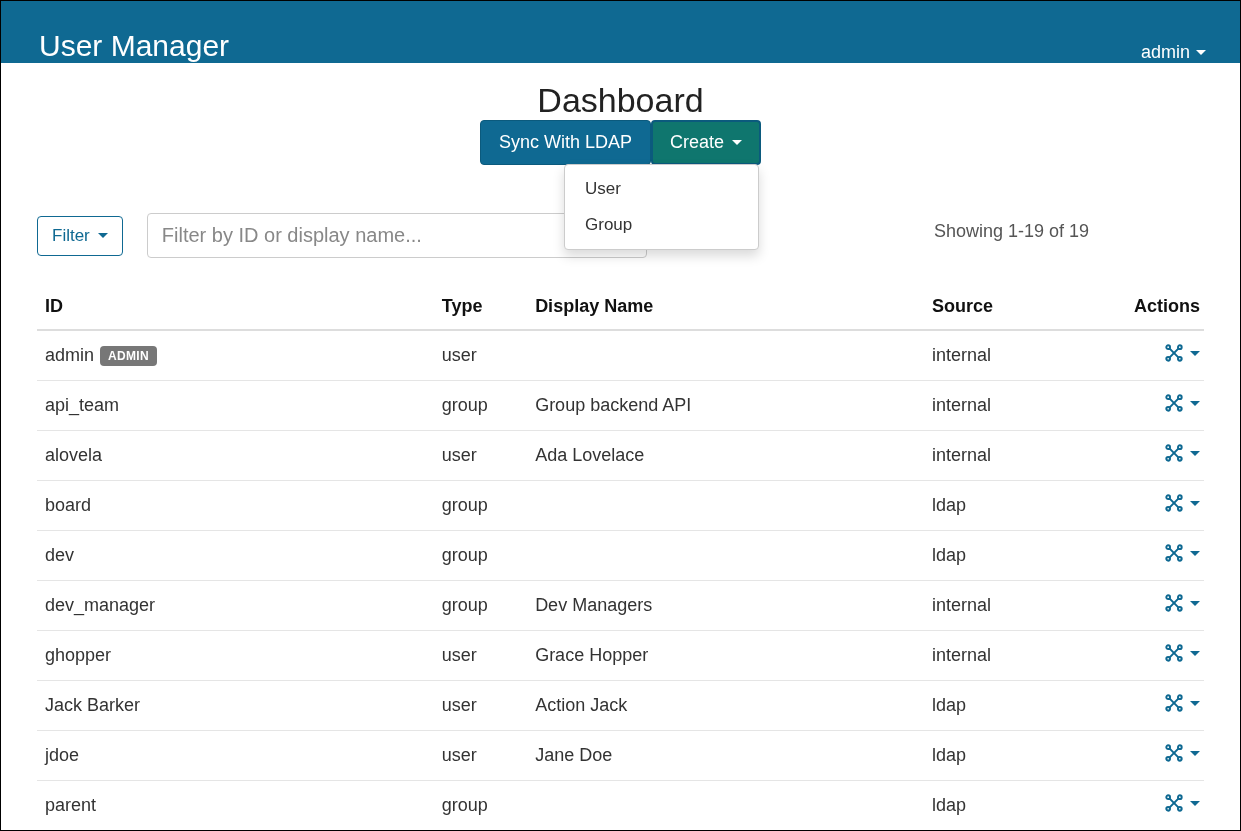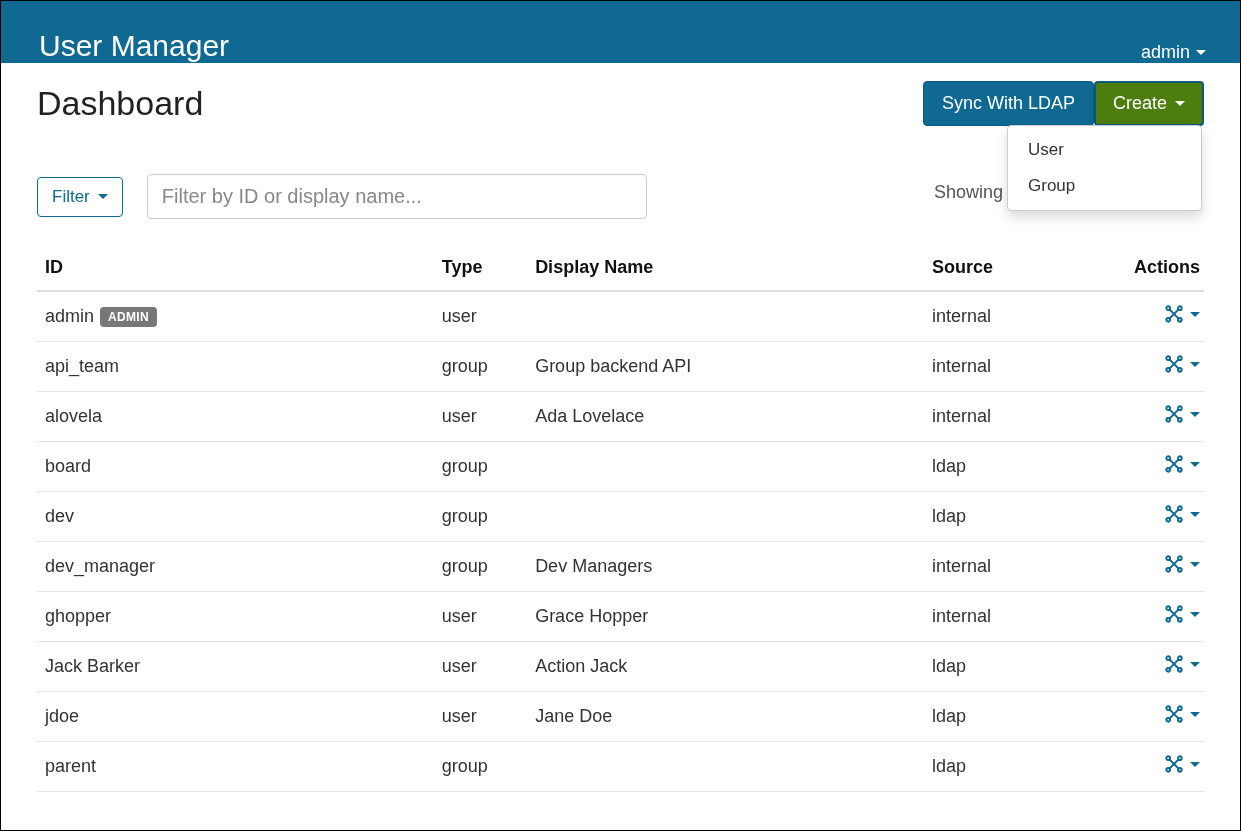--- a/index.html
+++ b/index.html
@@ -49,20 +49,21 @@
     display: inline-block;
   }
   .content {
     padding: 18px 36px 0 36px;
   }
   .header-row {
     display: flex;
     align-items: center;
     justify-content: space-between;
     margin-bottom: 48px;
+    flex-direction: column;
   }
   .page-title {
     font-size: 34px;
     font-weight: 400;
     color: #222;
   }
   .header-buttons {
     display: flex;
     position: relative;
   }
@@ -76,21 +77,21 @@
     cursor: pointer;
     border: 1px solid transparent;
     line-height: 1.4;
   }
   .btn-primary {
     background: #0f6992;
     color: #fff;
     border-color: #0b5a7d;
   }
   .btn-primary.active {
-    background: #4d7c0f;
+    background: #0f766e;
     border: 2px solid #0b5a7d;
     padding: 8px 17px;
   }
   .btn-outline {
     background: #fff;
     color: #0f6992;
     border: 1px solid #0f6992;
     padding: 7px 14px;
     font-size: 17px;
   }

